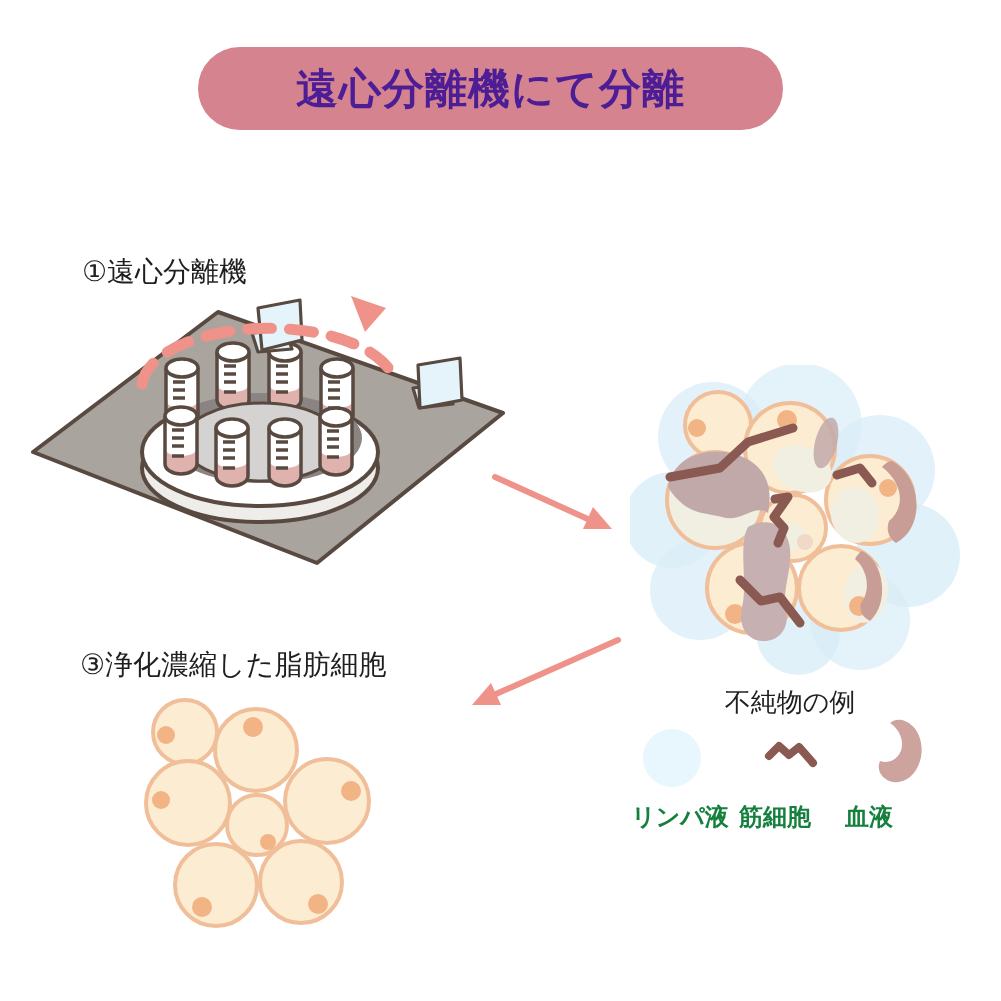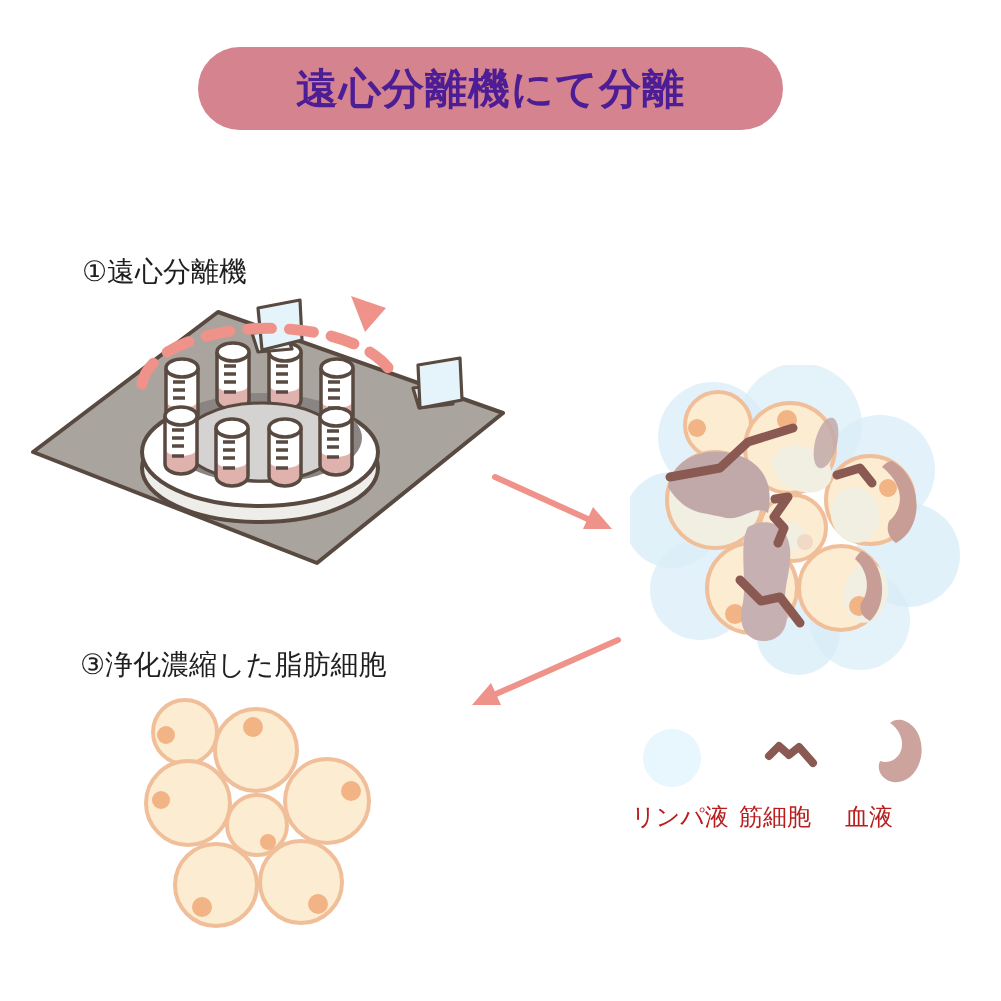--- a/index.html
+++ b/index.html
@@ -19,21 +19,21 @@
     position:absolute;font-size:28px;font-weight:500;color:#1f1f1f;white-space:nowrap;
   }
   .step1{left:82px;top:206px;margin-top:47px;}
   .step2{left:676px;top:300px;}
   .step3{left:80px;top:630px;margin-top:16px;}
   .legend-title{
     position:absolute;left:700px;top:685px;width:180px;text-align:center;
     font-size:26px;font-weight:500;color:#1f1f1f;white-space:nowrap;
   }
   .legend-label{
-    position:absolute;top:801px;text-align:center;font-size:24px;font-weight:400;color:#b91c1c;white-space:nowrap;
+    position:absolute;top:801px;text-align:center;font-size:24px;font-weight:700;color:#15803d;white-space:nowrap;
   }
   .legend-label.lymph{left:628px;width:104px;}
   .legend-label.muscle{left:728px;width:94px;}
   .legend-label.blood{left:831px;width:76px;}
   svg{position:absolute;display:block;}
   .svg-centrifuge{left:20px;top:270px;}
   .svg-cluster{left:630px;top:365px;}
   .svg-pure{left:135px;top:690px;}
   .svg-arrows{left:0;top:0;}
   .svg-lymph{left:641px;top:727px;}
@@ -180,20 +180,21 @@
     <g>
       <line x1="495" y1="477" x2="590" y2="520" stroke="#ef9289" stroke-width="6" stroke-linecap="round"></line>
       <polygon points="612,529 583,529 593,507" fill="#ef9289"></polygon>
     </g>
     <g>
       <line x1="618" y1="640" x2="496" y2="694" stroke="#ef9289" stroke-width="6" stroke-linecap="round"></line>
       <polygon points="472,705 491,683 501,705" fill="#ef9289"></polygon>
     </g>
   </svg>
 
+  <div class="legend-title">不純物の例</div>
 
   <svg class="svg-lymph" width="62" height="62" viewBox="0 0 62 62">
     <circle cx="31" cy="31" r="29" fill="#e8f6fd"></circle>
   </svg>
 
   <svg class="svg-muscle" width="58" height="36" viewBox="0 0 58 36">
     <polyline points="7,18 17,8 27,17 37,9 51,25" fill="none" stroke="#8a5a52" stroke-width="8" stroke-linecap="round" stroke-linejoin="round"></polyline>
   </svg>
 
   <svg class="svg-blood" width="60" height="74" viewBox="0 0 60 74">

